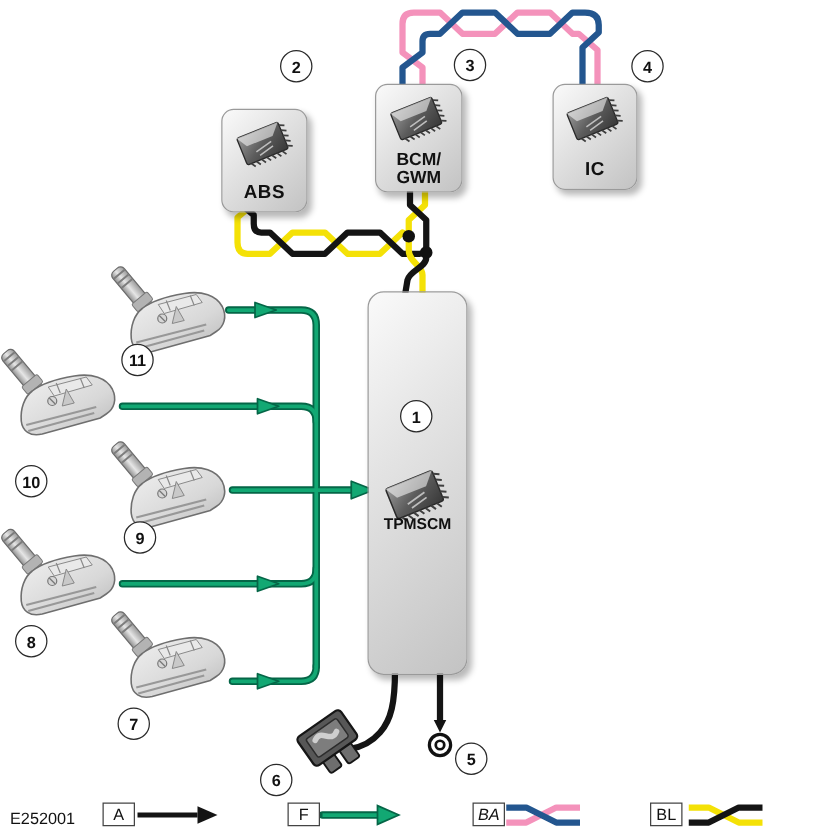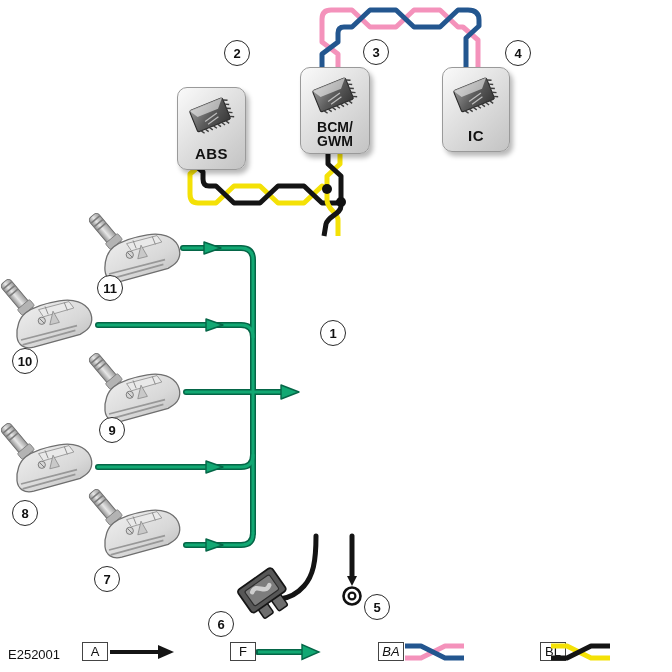--- a/index.html
+++ b/index.html
@@ -172,31 +172,37 @@
     <div class="mlabel2"><span>BCM/</span><br><span>GWM</span></div>
   </div>
 
   <div class="module" style="left:442px;top:67px;width:66px;height:83px;">
     <svg class="chip" width="58" height="46" viewBox="0 0 64 52">
         <use href="#chipSym"></use>
       </svg>
     <div class="mlabel">IC</div>
   </div>
 
+  <div class="module module-tpmscm" style="left:294px;top:233px;width:78px;height:305px;border-radius:13px;">
+    <svg class="chip" width="66" height="52" viewBox="0 0 64 52">
+        <use href="#chipSym"></use>
+      </svg>
+    <div class="mlabel">TPMSCM</div>
+  </div>
 
   <div class="callout" style="left:320px;top:320px;">1</div>
   <div class="callout" style="left:224px;top:40px;">2</div>
   <div class="callout" style="left:363px;top:39px;">3</div>
   <div class="callout" style="left:505px;top:40px;">4</div>
   <div class="callout" style="left:364px;top:594px;">5</div>
   <div class="callout" style="left:208px;top:611px;">6</div>
   <div class="callout" style="left:94px;top:566px;">7</div>
   <div class="callout" style="left:12px;top:500px;">8</div>
   <div class="callout" style="left:99px;top:417px;">9</div>
-  <div class="callout" style="left:12px;top:348px;">10</div>
+  <div class="callout" style="left:12px;top:372px;">10</div>
   <div class="callout" style="left:97px;top:275px;text-align:right;">11</div>
 
   <div class="figid">E252001</div>
 
   <div class="keybox" style="left:82px;top:642px;">A</div>
   <svg class="legend-icon" style="left:108px;top:643px;" width="70" height="18" viewBox="0 0 70 18">
     <line x1="2" y1="9" x2="50" y2="9" stroke="#141414" stroke-width="4"></line>
     <polygon points="50,2 50,16 66,9" fill="#141414"></polygon>
   </svg>
 
@@ -206,19 +212,19 @@
     <line x1="2" y1="9" x2="46" y2="9" stroke="#12A873" stroke-width="3"></line>
     <polygon points="46,1.5 46,16.5 63,9" fill="#12A873" stroke="#056647" stroke-width="1.4"></polygon>
   </svg>
 
   <div class="keybox" style="left:378px;top:642px;font-style:italic;">BA</div>
   <svg class="legend-icon" style="left:404px;top:641px;" width="62" height="22" viewBox="0 0 62 22">
     <path d="M 1,17 H 17 L 41,5 H 60" stroke="#F492BB" stroke-width="5" fill="none" stroke-linejoin="round"></path>
     <path d="M 1,5 H 17 L 41,17 H 60" stroke="#23568F" stroke-width="5" fill="none" stroke-linejoin="round"></path>
   </svg>
 
-  <div class="keybox" style="left:540px;top:642px;">BL</div>
+  <div class="keybox" style="left:520px;top:642px;">BL</div>
   <svg class="legend-icon" style="left:550px;top:641px;" width="62" height="22" viewBox="0 0 62 22">
     <path d="M 1,5 H 17 L 41,17 H 60" stroke="#F4E106" stroke-width="5" fill="none" stroke-linejoin="round"></path>
     <path d="M 1,17 H 17 L 41,5 H 60" stroke="#141414" stroke-width="5" fill="none" stroke-linejoin="round"></path>
   </svg>
 
 </div>
 
 </body></html>

